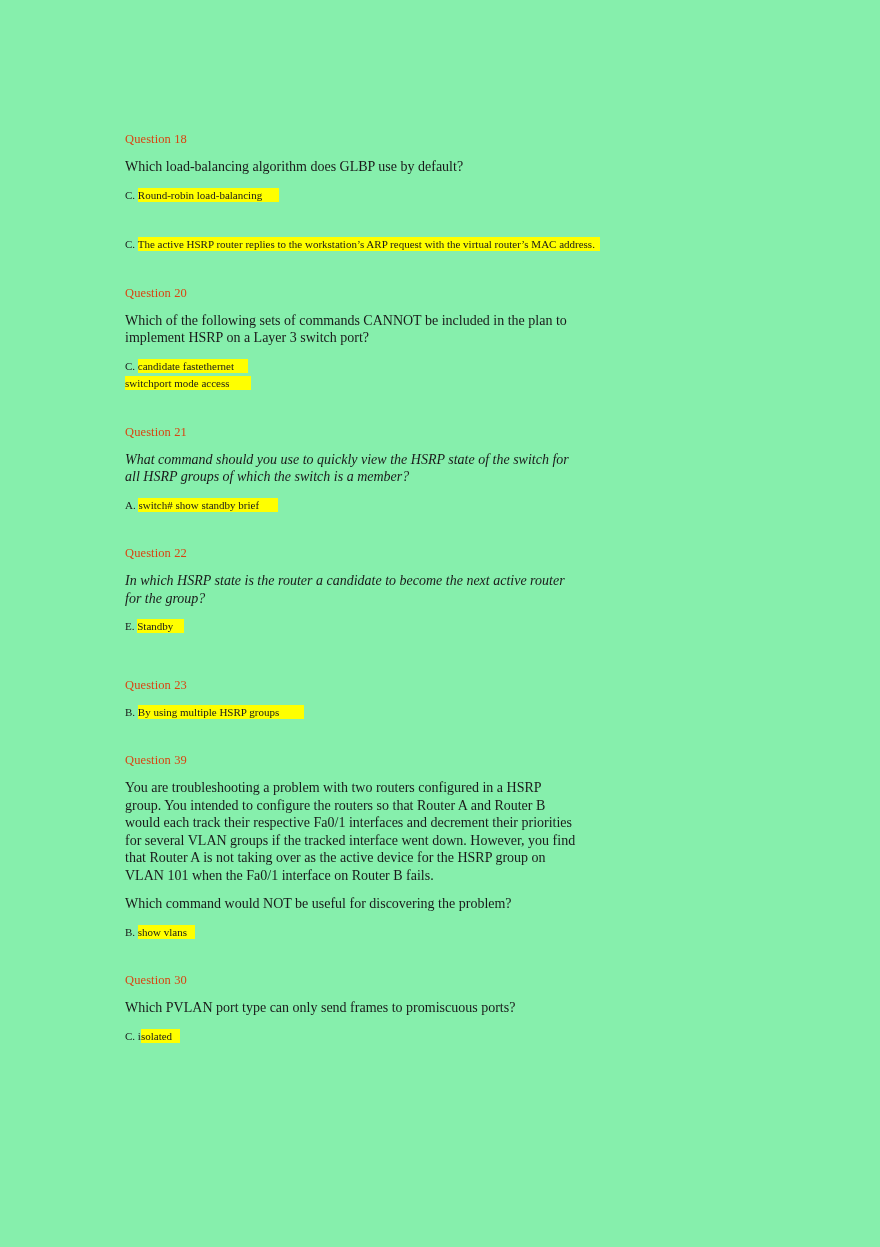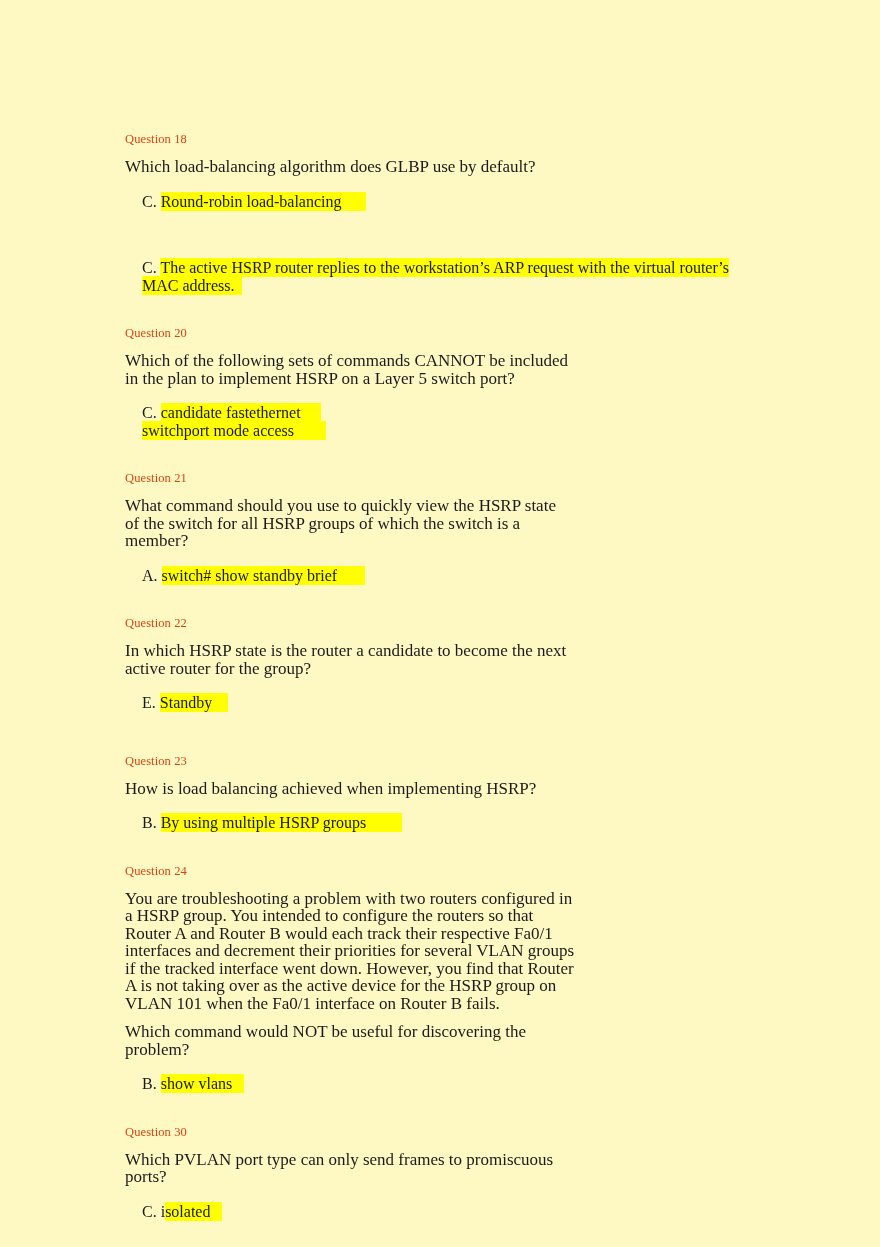--- a/index.html
+++ b/index.html
@@ -14,52 +14,53 @@
     color: #000000;
     position: relative;
     overflow: hidden;
   }
   .page {
     position: absolute;
     left: 0;
     top: 0;
     width: 880px;
     height: 1247px;
-    background: #fef9c3;
+    background: #86efac;
   }
   .content {
     position: absolute;
     left: 125px;
     top: 132px;
     width: 640px;
   }
   .q-block {
     margin-bottom: 22px;
   }
   .q-title {
     color: #d94412;
     font-size: 12.5px;
     font-family: "Liberation Serif", serif;
     margin: 0 0 11px 0;
     letter-spacing: 0.1px;
   }
   .q-text {
-    font-size: 17px;
+    font-size: 14px;
     line-height: 17.5px;
     margin: 0 0 11px 0;
     color: #1a1a1a;
     max-width: 452px;
   }
   .q-text.wide {
     max-width: 448px;
+    font-style: italic;
   }
   .answer {
-    font-size: 16px;
+    font-size: 11px;
     line-height: 17.5px;
-    margin: 17px;
+    margin: 0;
     color: #1a1a1a;
   }
   .answer .letter {
     display: inline;
   }
   .hl {
     background: #ffff00;
     box-decoration-break: clone;
     -webkit-box-decoration-break: clone;
     padding: 1px 0 1px 0;
@@ -87,21 +88,21 @@
     <div class="spacer-lg"></div>
 
     <div class="q-block">
       <p class="answer ans-wide"><span class="letter">C.</span> <span class="hl">The active HSRP router replies to the workstation’s ARP request with the virtual router’s MAC address.</span><span class="hl">&nbsp;&nbsp;</span></p>
     </div>
 
     <div class="spacer-lg"></div>
 
     <div class="q-block">
       <p class="q-title">Question 20</p>
-      <p class="q-text">Which of the following sets of commands CANNOT be included in the plan to implement HSRP on a Layer 5 switch port?</p>
+      <p class="q-text">Which of the following sets of commands CANNOT be included in the plan to implement HSRP on a Layer 3 switch port?</p>
       <p class="answer ans-narrow"><span class="letter">C.</span> <span class="hl">candidate fastethernet</span><span class="hl">&nbsp;&nbsp;&nbsp;&nbsp;&nbsp;</span><br><span class="hl">switchport mode access</span><span class="hl">&nbsp;&nbsp;&nbsp;&nbsp;&nbsp;&nbsp;&nbsp;&nbsp;</span></p>
     </div>
 
     <div class="spacer-lg"></div>
 
     <div class="q-block">
       <p class="q-title">Question 21</p>
       <p class="q-text wide">What command should you use to quickly view the HSRP state of the switch for all HSRP groups of which the switch is a member?</p>
       <p class="answer ans-narrow"><span class="letter">A.</span> <span class="hl">switch# show standby brief</span><span class="hl">&nbsp;&nbsp;&nbsp;&nbsp;&nbsp;&nbsp;&nbsp;</span></p>
     </div>
@@ -112,28 +113,27 @@
       <p class="q-title">Question 22</p>
       <p class="q-text wide">In which HSRP state is the router a candidate to become the next active router for the group?</p>
       <p class="answer ans-narrow"><span class="letter">E.</span> <span class="hl">Standby</span><span class="hl">&nbsp;&nbsp;&nbsp;&nbsp;</span></p>
     </div>
 
     <div class="spacer-lg"></div>
     <div class="spacer-lg"></div>
 
     <div class="q-block">
       <p class="q-title">Question 23</p>
-      <p class="q-text">How is load balancing achieved when implementing HSRP?</p>
       <p class="answer ans-narrow"><span class="letter">B.</span> <span class="hl">By using multiple HSRP groups</span><span class="hl">&nbsp;&nbsp;&nbsp;&nbsp;&nbsp;&nbsp;&nbsp;&nbsp;&nbsp;</span></p>
     </div>
 
     <div class="spacer-lg"></div>
 
     <div class="q-block">
-      <p class="q-title">Question 24</p>
+      <p class="q-title">Question 39</p>
       <p class="q-text">You are troubleshooting a problem with two routers configured in a HSRP group. You intended to configure the routers so that Router A and Router B would each track their respective Fa0/1 interfaces and decrement their priorities for several VLAN groups if the tracked interface went down. However, you find that Router A is not taking over as the active device for the HSRP group on VLAN 101 when the Fa0/1 interface on Router B fails.</p>
       <p class="q-text">Which command would NOT be useful for discovering the problem?</p>
       <p class="answer ans-narrow"><span class="letter">B.</span> <span class="hl">show vlans</span><span class="hl">&nbsp;&nbsp;&nbsp;</span></p>
     </div>
 
     <div class="spacer-lg"></div>
 
     <div class="q-block">
       <p class="q-title">Question 30</p>
       <p class="q-text">Which PVLAN port type can only send frames to promiscuous ports?</p>

